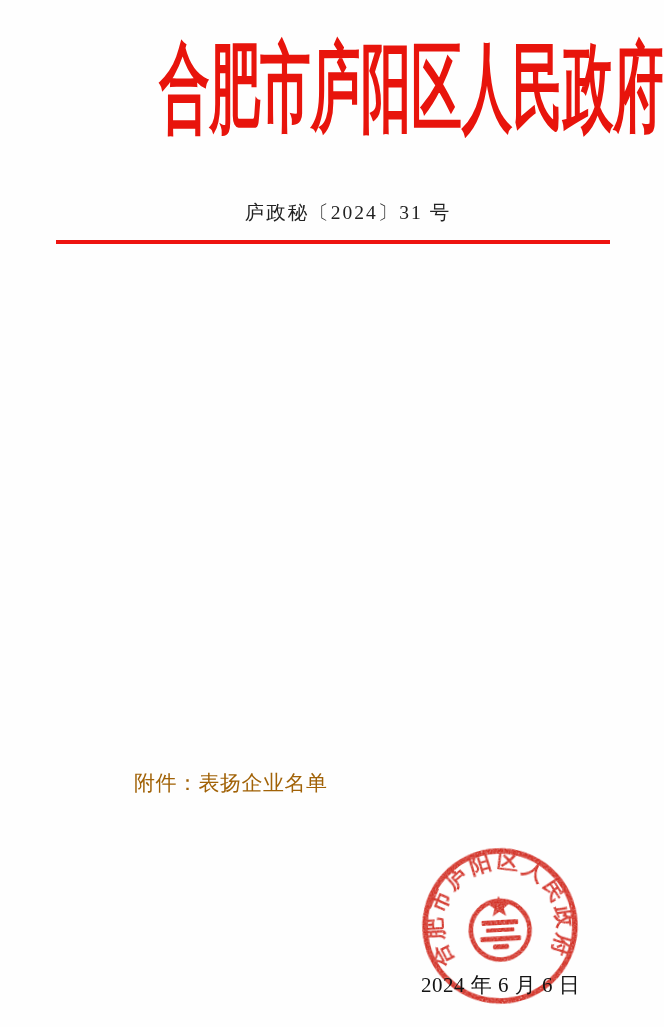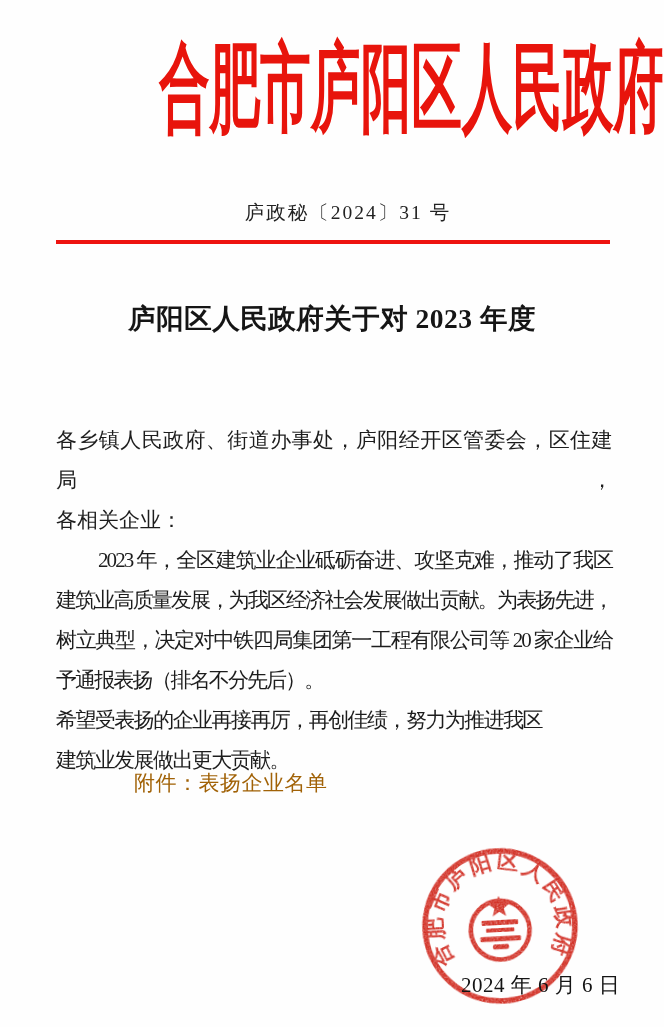--- a/index.html
+++ b/index.html
@@ -49,44 +49,37 @@
   .seal { position:absolute; left:419px; top:844px; width:162px; height:164px; }
   .seal-inscription-text {
     font-size:21.5px; font-weight:bold;
     font-family:"Liberation Serif","DejaVu Serif",serif;
     fill:#cf2318;
   }
   .seal-shape { fill:#cf2318; }
   .seal-stroke { fill:none; stroke:#cf2318; }
   .date {
     position:absolute; top:971px; left:421px;
-    font-size:21px; letter-spacing:0.5px; color:#141414; white-space:nowrap;margin-left:40px;
+    font-size:21px; letter-spacing:0.5px; color:#141414; white-space:nowrap;
   }
 </style>
 </head>
 <body>
 
 <div id="page">
 
   <div class="org-title">合肥市庐阳区人民政府文件</div>
 
   <div class="doc-number">庐政秘〔2024〕31 号</div>
 
   <div class="red-rule"></div>
 
   <div class="doc-title">
-    <div>庐阳区人民政府关于对 2023 年度</div>
   </div>
 
-  <div class="body-block">
-    <p class="salutation-1">各乡镇人民政府、街道办事处，庐阳经开区管委会，区住建局，</p>
-    <p class="salutation-2">各相关企业：</p>
-    <p class="para-1">2023 年，全区建筑业企业砥砺奋进、攻坚克难，推动了我区建筑业高质量发展，为我区经济社会发展做出贡献。为表扬先进，树立典型，决定对中铁四局集团第一工程有限公司等 20 家企业给予通报表扬（排名不分先后）。</p>
-    <p class="para-2">希望受表扬的企业再接再厉，再创佳绩，努力为推进我区建筑业发展做出更大贡献。</p>
-  </div>
 
   <div class="attachment">附件：表扬企业名单</div>
 
   <svg class="seal" viewBox="0 0 160 160" xmlns="http://www.w3.org/2000/svg">
     <defs>
       <filter id="stamp" x="-8%" y="-8%" width="116%" height="116%">
         <feTurbulence type="fractalNoise" baseFrequency="0.55" numOctaves="2" seed="7" result="n"></feTurbulence>
         <feComponentTransfer in="n" result="na">
           <feFuncA type="table" tableValues="0.25 0.8 1 1"></feFuncA>
         </feComponentTransfer>

